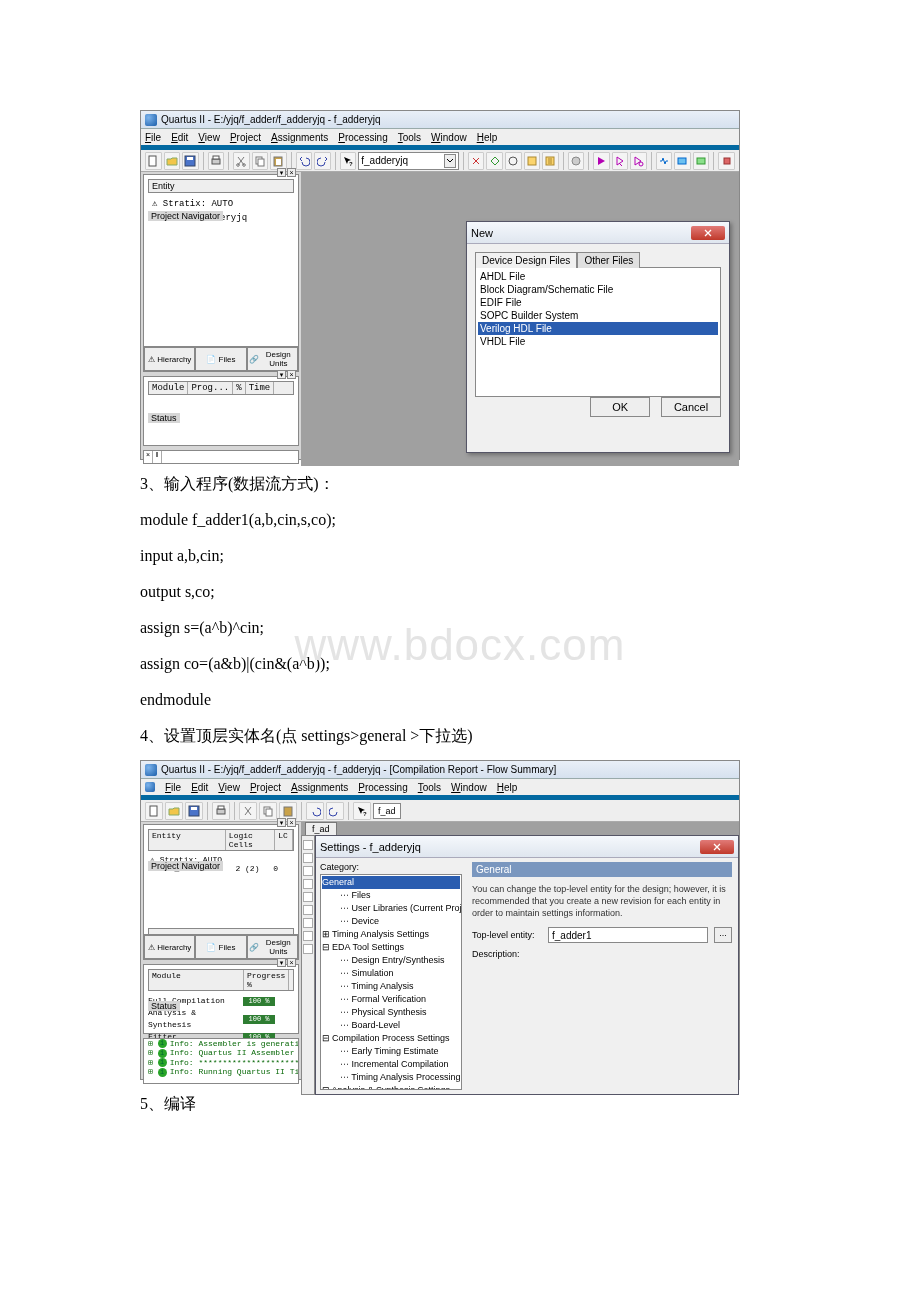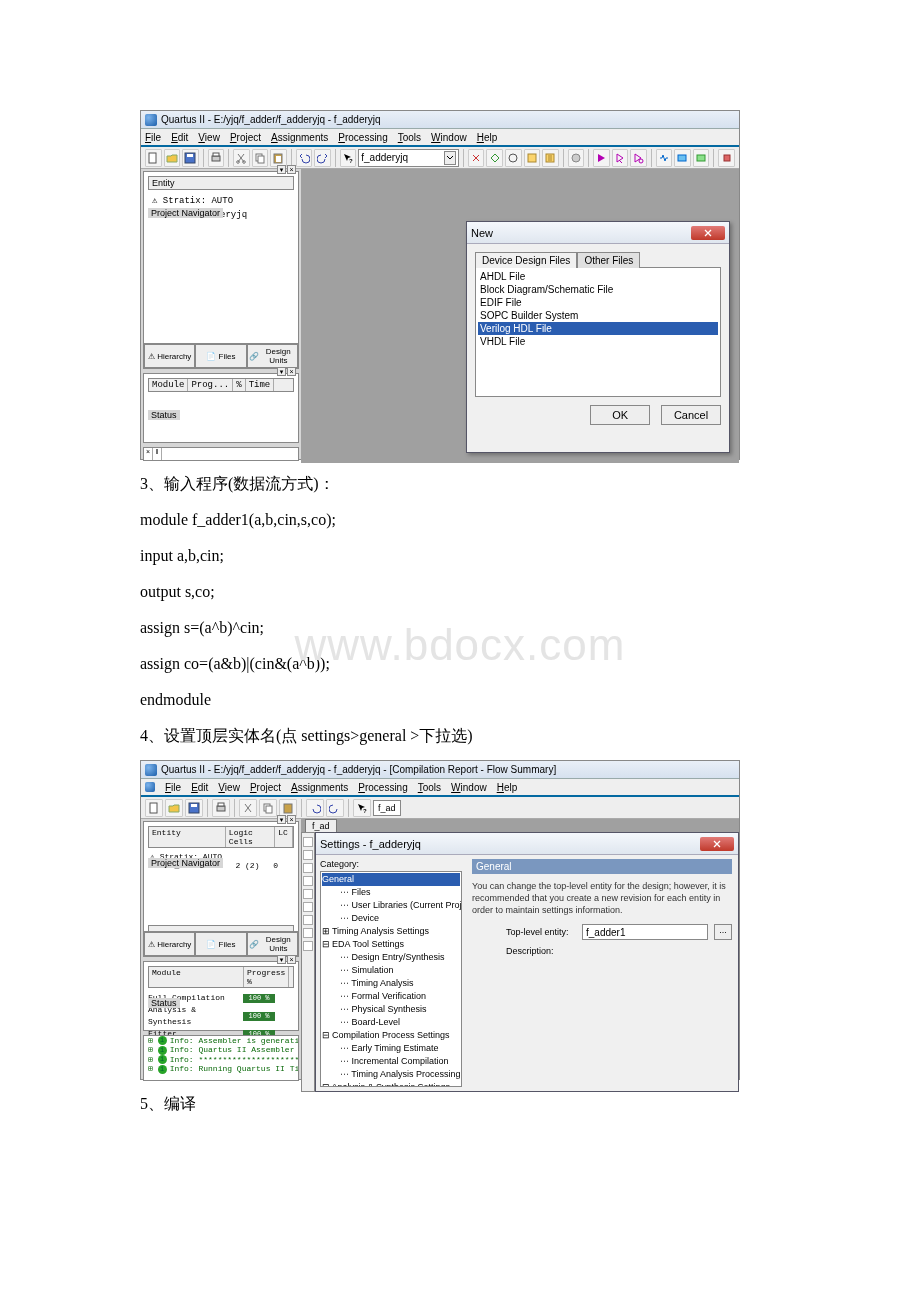--- a/index.html
+++ b/index.html
@@ -20,21 +20,21 @@
     font-size: 44px; font-family: Arial, sans-serif;
     color: #e4e4e4; font-weight: 400; letter-spacing: 1px;
     pointer-events: none; z-index: 0;
   }
 
   
   .shot { border: 1px solid #888; background: #d6d6d6; font-family: Tahoma, "Microsoft Sans Serif", sans-serif; font-size: 10px; color: #000; position: relative; }
   .shot1 { width: 600px; height: 350px; }
   .titlebar { height: 18px; background: linear-gradient(#e9eff7,#d6e1ef); border-bottom: 1px solid #9aa; padding: 1px 4px; font-size: 10px; display: flex; align-items: center; gap: 4px; }
   .tb-icon { width: 12px; height: 12px; background: radial-gradient(circle at 30% 30%, #7db4ec, #1c5fab); border-radius: 2px; }
-  .menubar { height: 16px; background: #efefef; border-bottom: 2px solid #0369a1; padding: 8px 4px; font-size: 10px; color: #2a2a7a; display: flex; gap: 10px; align-items: center; }
+  .menubar { height: 16px; background: #efefef; border-bottom: 5px solid #0369a1; padding: 8px 4px; font-size: 10px; color: #2a2a7a; display: flex; gap: 10px; align-items: center; }
   .menubar span { color: #000; }
   .menubar span::first-letter { text-decoration: underline; }
   .toolbar { height: 22px; background: #eee; border-bottom: 1px solid #aaa; display: flex; align-items: center; gap: 2px; padding: 0 4px; }
   .tbtn { width: 18px; height: 18px; border: 1px solid #ccc; background: #f4f4f4; display:flex; align-items:center; justify-content:center; border-radius: 1px; }
   .tbtn svg { width: 12px; height: 12px; }
   .tsep { width: 1px; height: 18px; background: #bbb; margin: 0 2px; }
   .tcombo { height: 18px; border: 1px solid #888; background: #fff; font-size: 10px; padding: 1px 2px; width: 110px; display: flex; align-items: center; justify-content: space-between; }
   .tcombo .cv { flex: 1; }
   .tcombo .dd { width: 12px; height: 14px; border: 1px solid #888; background: #eee; display:flex; align-items:center; justify-content:center; }
   .tcombo .dd svg { width:8px; height:8px; }
@@ -67,21 +67,21 @@
   .dlg-title { height: 22px; background: linear-gradient(#f5f8fc,#dfe6ef); border-bottom: 1px solid #aab; display: flex; align-items: center; justify-content: space-between; padding: 0 4px; font-size: 11px; text-align: center; }
   .dlg-close { width: 34px; height: 14px; background: linear-gradient(#e17a77,#c0392b); border-radius: 2px; display:flex; align-items:center; justify-content:center; }
   .dlg-close svg { width: 8px; height: 8px; }
   .dlg-body { padding: 8px; }
   .dlg-tabs { display: flex; font-size: 10px; }
   .dlg-tab { border: 1px solid #888; border-bottom: none; padding: 2px 6px; background: #f0f0f0; position: relative; z-index: 1; }
   .dlg-tab.inactive { background: #e0e0e0; }
   .dlg-list { border: 1px solid #888; background: #fff; height: 130px; margin-top: -1px; overflow: auto; font-size: 10px; padding: 2px 2px; }
   .dlg-list div { padding: 0 2px; line-height: 13px; }
   .dlg-list .sel { background: #2a5db0; color: #fff; }
-  .dlg-btnrow { text-align: right; margin-top: 8px; }
+  .dlg-btnrow { text-align: right; }
   .winbtn { min-width: 60px; height: 20px; border: 1px solid #888; background: #eee; font-size: 11px; margin-left: 8px; padding: 0 10px; }
 
   
   .shot2 { width: 600px; height: 320px; }
   .s2body { display: flex; height: calc(320px - 18px - 16px - 22px); }
   .s2left { width: 160px; display: flex; flex-direction: column; }
   .nav2-head { border: 1px solid #888; background: #eee; margin: 4px; font-size: 8px; font-family: "Courier New", monospace; display:flex; }
   .nav2-head span { border-right: 1px solid #aaa; padding: 1px 3px; }
   .nav2-tree { margin: 2px 6px; font-size: 8px; font-family: "Courier New", monospace; }
   .nav2-tree .row { display:flex; }
@@ -110,21 +110,21 @@
   .sd-body { display:flex; flex:1; overflow:hidden; }
   .sd-left { width: 150px; border-right:0; padding:4px; font-size:9px; }
   .sd-label { font-size:9px; margin-bottom:2px; }
   .sd-tree { border:1px solid #888; background:#fff; height: 216px; overflow:auto; font-size:9px; line-height:13px; padding:1px; }
   .sd-tree div { white-space:nowrap; }
   .sd-tree .sel { background:#2a5db0; color:#fff; }
   .ind1 { padding-left: 18px; }
   .sd-right { flex:1; padding:4px 6px; font-size:9px; }
   .sd-head { background:#7a97bf; color:#fff; padding:2px 4px; font-size:10px; margin-bottom:6px; }
   .sd-note { font-size:9px; color:#333; margin-bottom:8px; line-height:12px; }
-  .sd-field { display:flex; align-items:center; gap:6px; margin-bottom:6px;margin-left:34px; }
+  .sd-field { display:flex; align-items:center; gap:6px; margin-bottom:6px; }
   .sd-field .lbl { width: 70px; }
   .sd-input { flex:1; border:1px solid #888; background:#fff; height:16px; font-size:10px; padding:0 3px; display:flex; align-items:center; }
   .sd-ell { width:18px; height:16px; border:1px solid #888; background:#eee; text-align:center; }
 </style>
 </head>
 <body>
 
 <div class="shot shot1">
   <div class="titlebar">
     <span class="tb-icon"></span>

